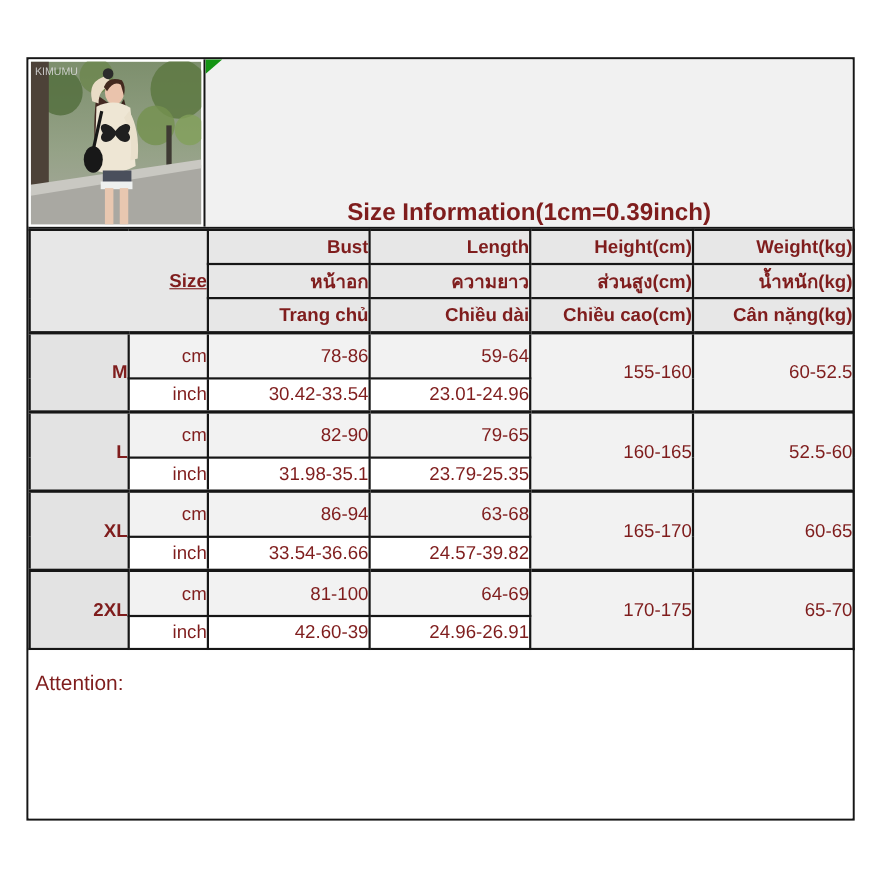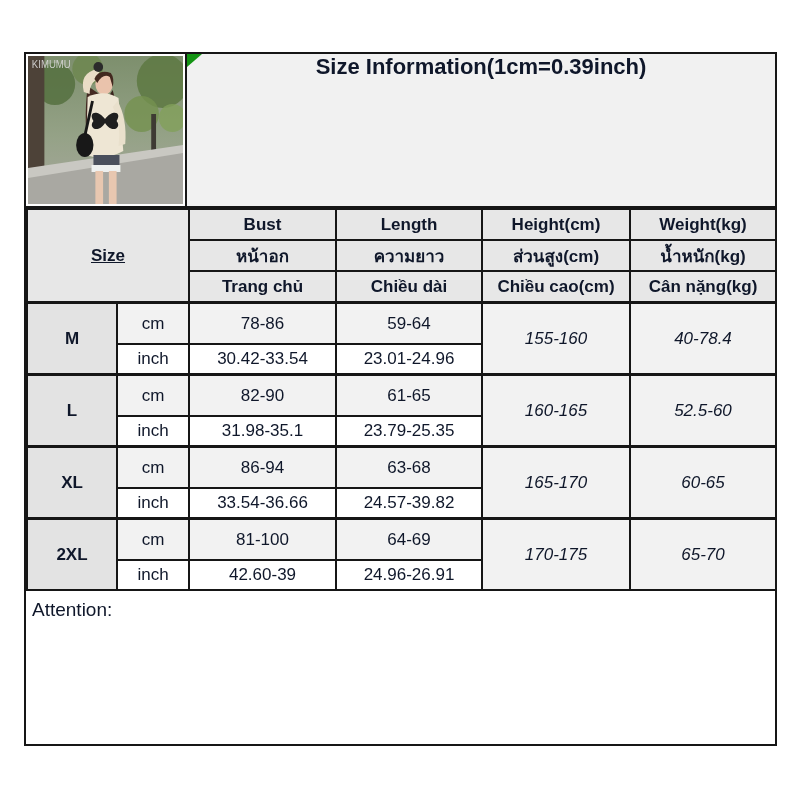--- a/index.html
+++ b/index.html
@@ -1,49 +1,49 @@
 <!DOCTYPE html>
 <html><head>
 <meta charset="utf-8">
 <style>
   html,body{margin:0;padding:0;background:#ffffff;}
   .canvas{position:relative;width:800px;height:800px;background:#ffffff;
-          font-family:"Liberation Sans",sans-serif;color:#0f172a;}
+          font-family:"Liberation Sans",sans-serif;color:#7f1d1d;}
   .frame{position:absolute;left:24px;top:52px;width:753px;height:694px;
          border:2px solid #161616;box-sizing:border-box;background:#fff;
          display:flex;flex-direction:column;}
   
   .top-row{display:flex;height:152px;flex:none;border-bottom:2px solid #161616;}
   .photo-cell{width:161px;flex:none;border-right:2px solid #161616;background:#fff;
               padding:2px;box-sizing:border-box;}
   .photo-cell svg{display:block;width:100%;height:100%;}
   .title-cell{flex:1;background:#f1f1f1;position:relative;display:flex;
-              flex-direction:column;justify-content:space-between;align-items:center;
+              flex-direction:column;justify-content:flex-end;align-items:center;
               text-align:center;gap:9px;}
   .green-flag{position:absolute;top:0;left:0;width:0;height:0;
               border-top:13px solid #149414;border-right:15px solid transparent;}
   .title-en{font-size:22px;font-weight:bold;}
   .title-th{font-size:20px;font-weight:bold;}
   .title-vi{font-size:21px;font-weight:bold;}
   
   table.size-table{border-collapse:collapse;table-layout:fixed;width:100%;flex:none;}
-  table.size-table td{border:2px solid #161616;text-align:center;vertical-align:middle;
+  table.size-table td{border:2px solid #161616;text-align:right;vertical-align:middle;
                       padding:0;font-size:17px;overflow:hidden;margin-left:21px;}
   thead td{background:#e7e7e7;font-weight:bold;height:29px;}
   td.size-head{font-size:21px;font-weight:bold;background:#e7e7e7;text-decoration:underline;}
   td.size-name{background:#e3e3e3;font-weight:bold;font-size:20px;}
   td.unit{font-weight:normal;}
   td.cm-bg{background:#f2f2f2;}
   td.white-bg{background:#ffffff;}
-  td.merged-cell{background:#f2f2f2;font-style:italic;}
+  td.merged-cell{background:#f2f2f2;}
   tr.cm-row td{height:39px;}
   tr.inch-row td{height:28px;}
   tr.group-start td{border-top:3px solid #161616;}
   
-  .attention{flex:1;background:#fff;padding:5px 6px;font-size:19px;line-height:1.5;}
+  .attention{flex:1;background:#fff;padding:17px 6px;font-size:19px;line-height:1.5;}
   .attention p{margin:0;}
 </style>
 </head>
 <body>
 
 <div class="canvas">
   <div class="frame">
 
     <div class="top-row">
       <div class="photo-cell">
@@ -126,33 +126,33 @@
         </tr>
       </thead>
       <tbody>
 
         <tr class="cm-row group-start">
           <td class="size-name" rowspan="2">M</td>
           <td class="unit cm-bg">cm</td>
           <td class="cm-bg">78-86</td>
           <td class="cm-bg">59-64</td>
           <td class="merged-cell" rowspan="2">155-160</td>
-          <td class="merged-cell" rowspan="2">40-78.4</td>
+          <td class="merged-cell" rowspan="2">60-52.5</td>
         </tr>
         <tr class="inch-row">
           <td class="unit white-bg">inch</td>
           <td class="white-bg">30.42-33.54</td>
           <td class="white-bg">23.01-24.96</td>
         </tr>
 
         <tr class="cm-row group-start">
           <td class="size-name" rowspan="2">L</td>
           <td class="unit cm-bg">cm</td>
           <td class="cm-bg">82-90</td>
-          <td class="cm-bg">61-65</td>
+          <td class="cm-bg">79-65</td>
           <td class="merged-cell" rowspan="2">160-165</td>
           <td class="merged-cell" rowspan="2">52.5-60</td>
         </tr>
         <tr class="inch-row">
           <td class="unit white-bg">inch</td>
           <td class="white-bg">31.98-35.1</td>
           <td class="white-bg">23.79-25.35</td>
         </tr>
 
         <tr class="cm-row group-start">

